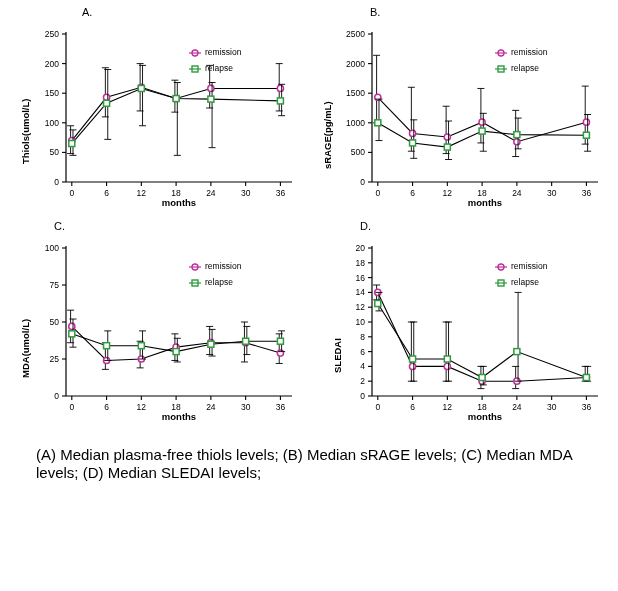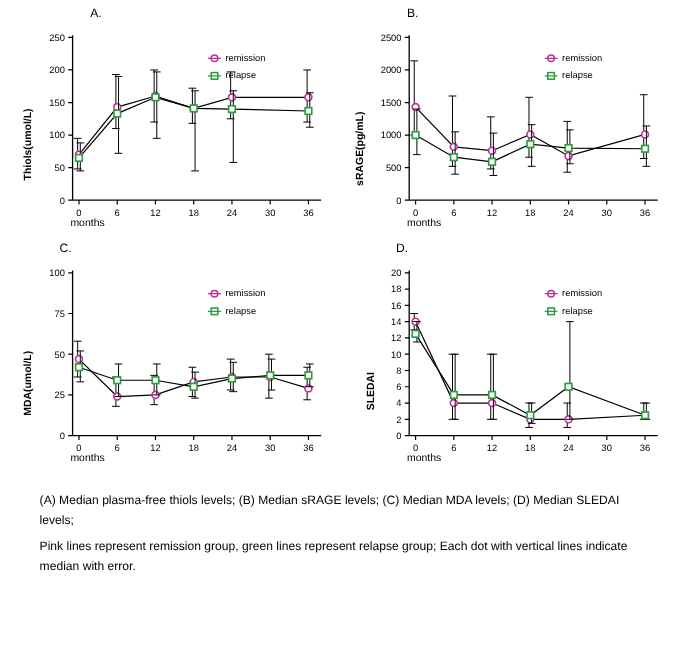--- a/index.html
+++ b/index.html
@@ -57,41 +57,41 @@
     display: inline-block;
     position: relative;
   }
   .legend-label {
     white-space: nowrap;
     text-align: right;
   }
   .axis-title-x {
     position: absolute;
     font-size: 9.5px;
-    font-weight: normal;
-    text-align: left;
+    font-weight: bold;
+    text-align: center;
   }
   .axis-title-y {
     position: absolute;
     font-size: 9.5px;
     font-weight: bold;
     transform-origin: 0 0;
     transform: rotate(-90deg);
     white-space: nowrap;
   }
   .tick-label {
     font-size: 8.5px;
     fill: #000;
   }
   #caption {
     position: absolute;
     left: 36px;
     top: 446px;
     width: 560px;
-    font-size: 11px;
+    font-size: 15px;
     line-height: 18px;
     color: #000;
   }
   #caption p {
     margin: 0 0 6px 0;
   }
 </style>
 </head>
 <body>
 
@@ -534,14 +534,13 @@
       </div>
     </div>
     <div class="axis-title-x" style="left:60px; top:193px; width:230px;">months</div>
     <div class="axis-title-y" style="left:22px; top:155px;">SLEDAI</div>
   </div>
 
 </div>
 
 <div id="caption">
   <p>(A) Median plasma-free thiols levels; (B) Median sRAGE levels; (C) Median MDA levels; (D) Median SLEDAI levels;</p>
-  <p>Pink lines represent remission group, green lines represent relapse group; Each dot with vertical lines indicate median with error.</p>
 </div>
 
 </body></html>

